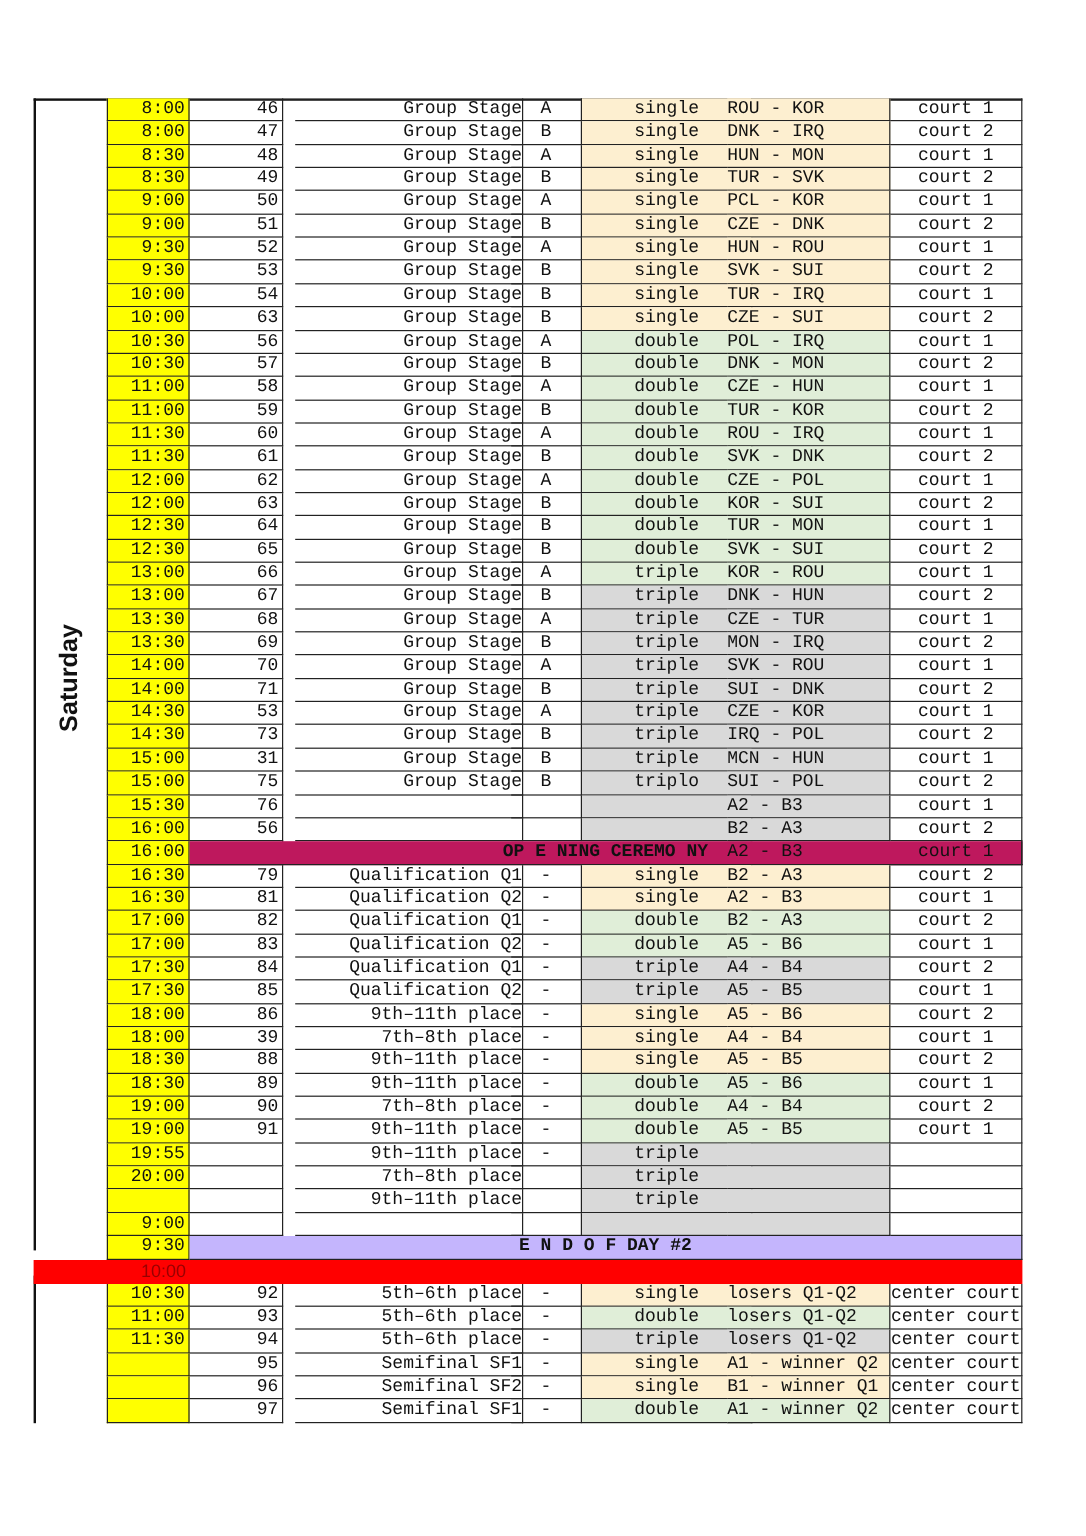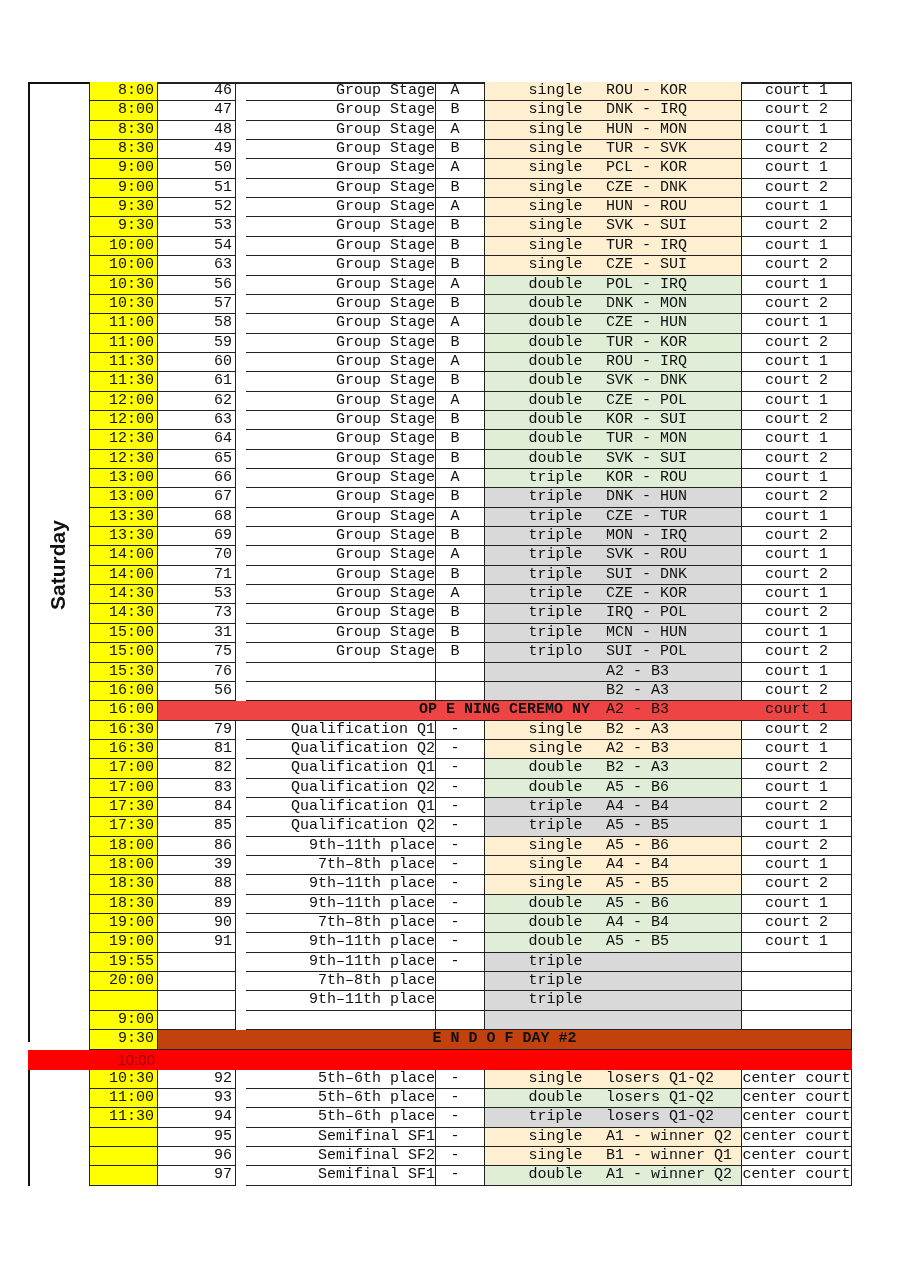--- a/index.html
+++ b/index.html
@@ -22,22 +22,22 @@
   .c-group { left: 337px; width: 59px; text-align: center; }
   .c-type { left: 396px; width: 142px; text-align: center; }
   .c-match { left: 517px; width: 136px; text-align: left; }
   .c-court { left: 653px; width: 110px; text-align: center; }
   .t-single { background: #fdefd0; }
   .t-double { background: #e0eed8; }
   .t-triple { background: #d9d9d9; }
   .banner { position: absolute; left: 69px; right: 0; top: 0; height: 100%; box-sizing: border-box;
             border-right: 1.5px solid #222; border-bottom: 1.5px solid #222;
             font-weight: bold; font-size: 15px; text-align: center; line-height: 18px; }
-  .banner-ceremony { background: #ef4444; }
-  .banner-end { background: #c2410c; }
+  .banner-ceremony { background: #be185d; }
+  .banner-end { background: #c4b5fd; }
   .redbar { position: absolute; left: 28px; width: 824px; height: 20px; background: #ff0000; }
   .redbar .t { position: absolute; left: 61px; width: 66px; text-align: right; font-size: 15px; line-height: 20px; color: #990000; }
   .top-border { position: absolute; left: 89px; top: 82px; width: 763px; height: 1.5px; background: #222; }
 </style>
 </head>
 <body>
 
 <div id="sheet">
   <div class="day-box"></div>
   <div class="day-box2"></div>

